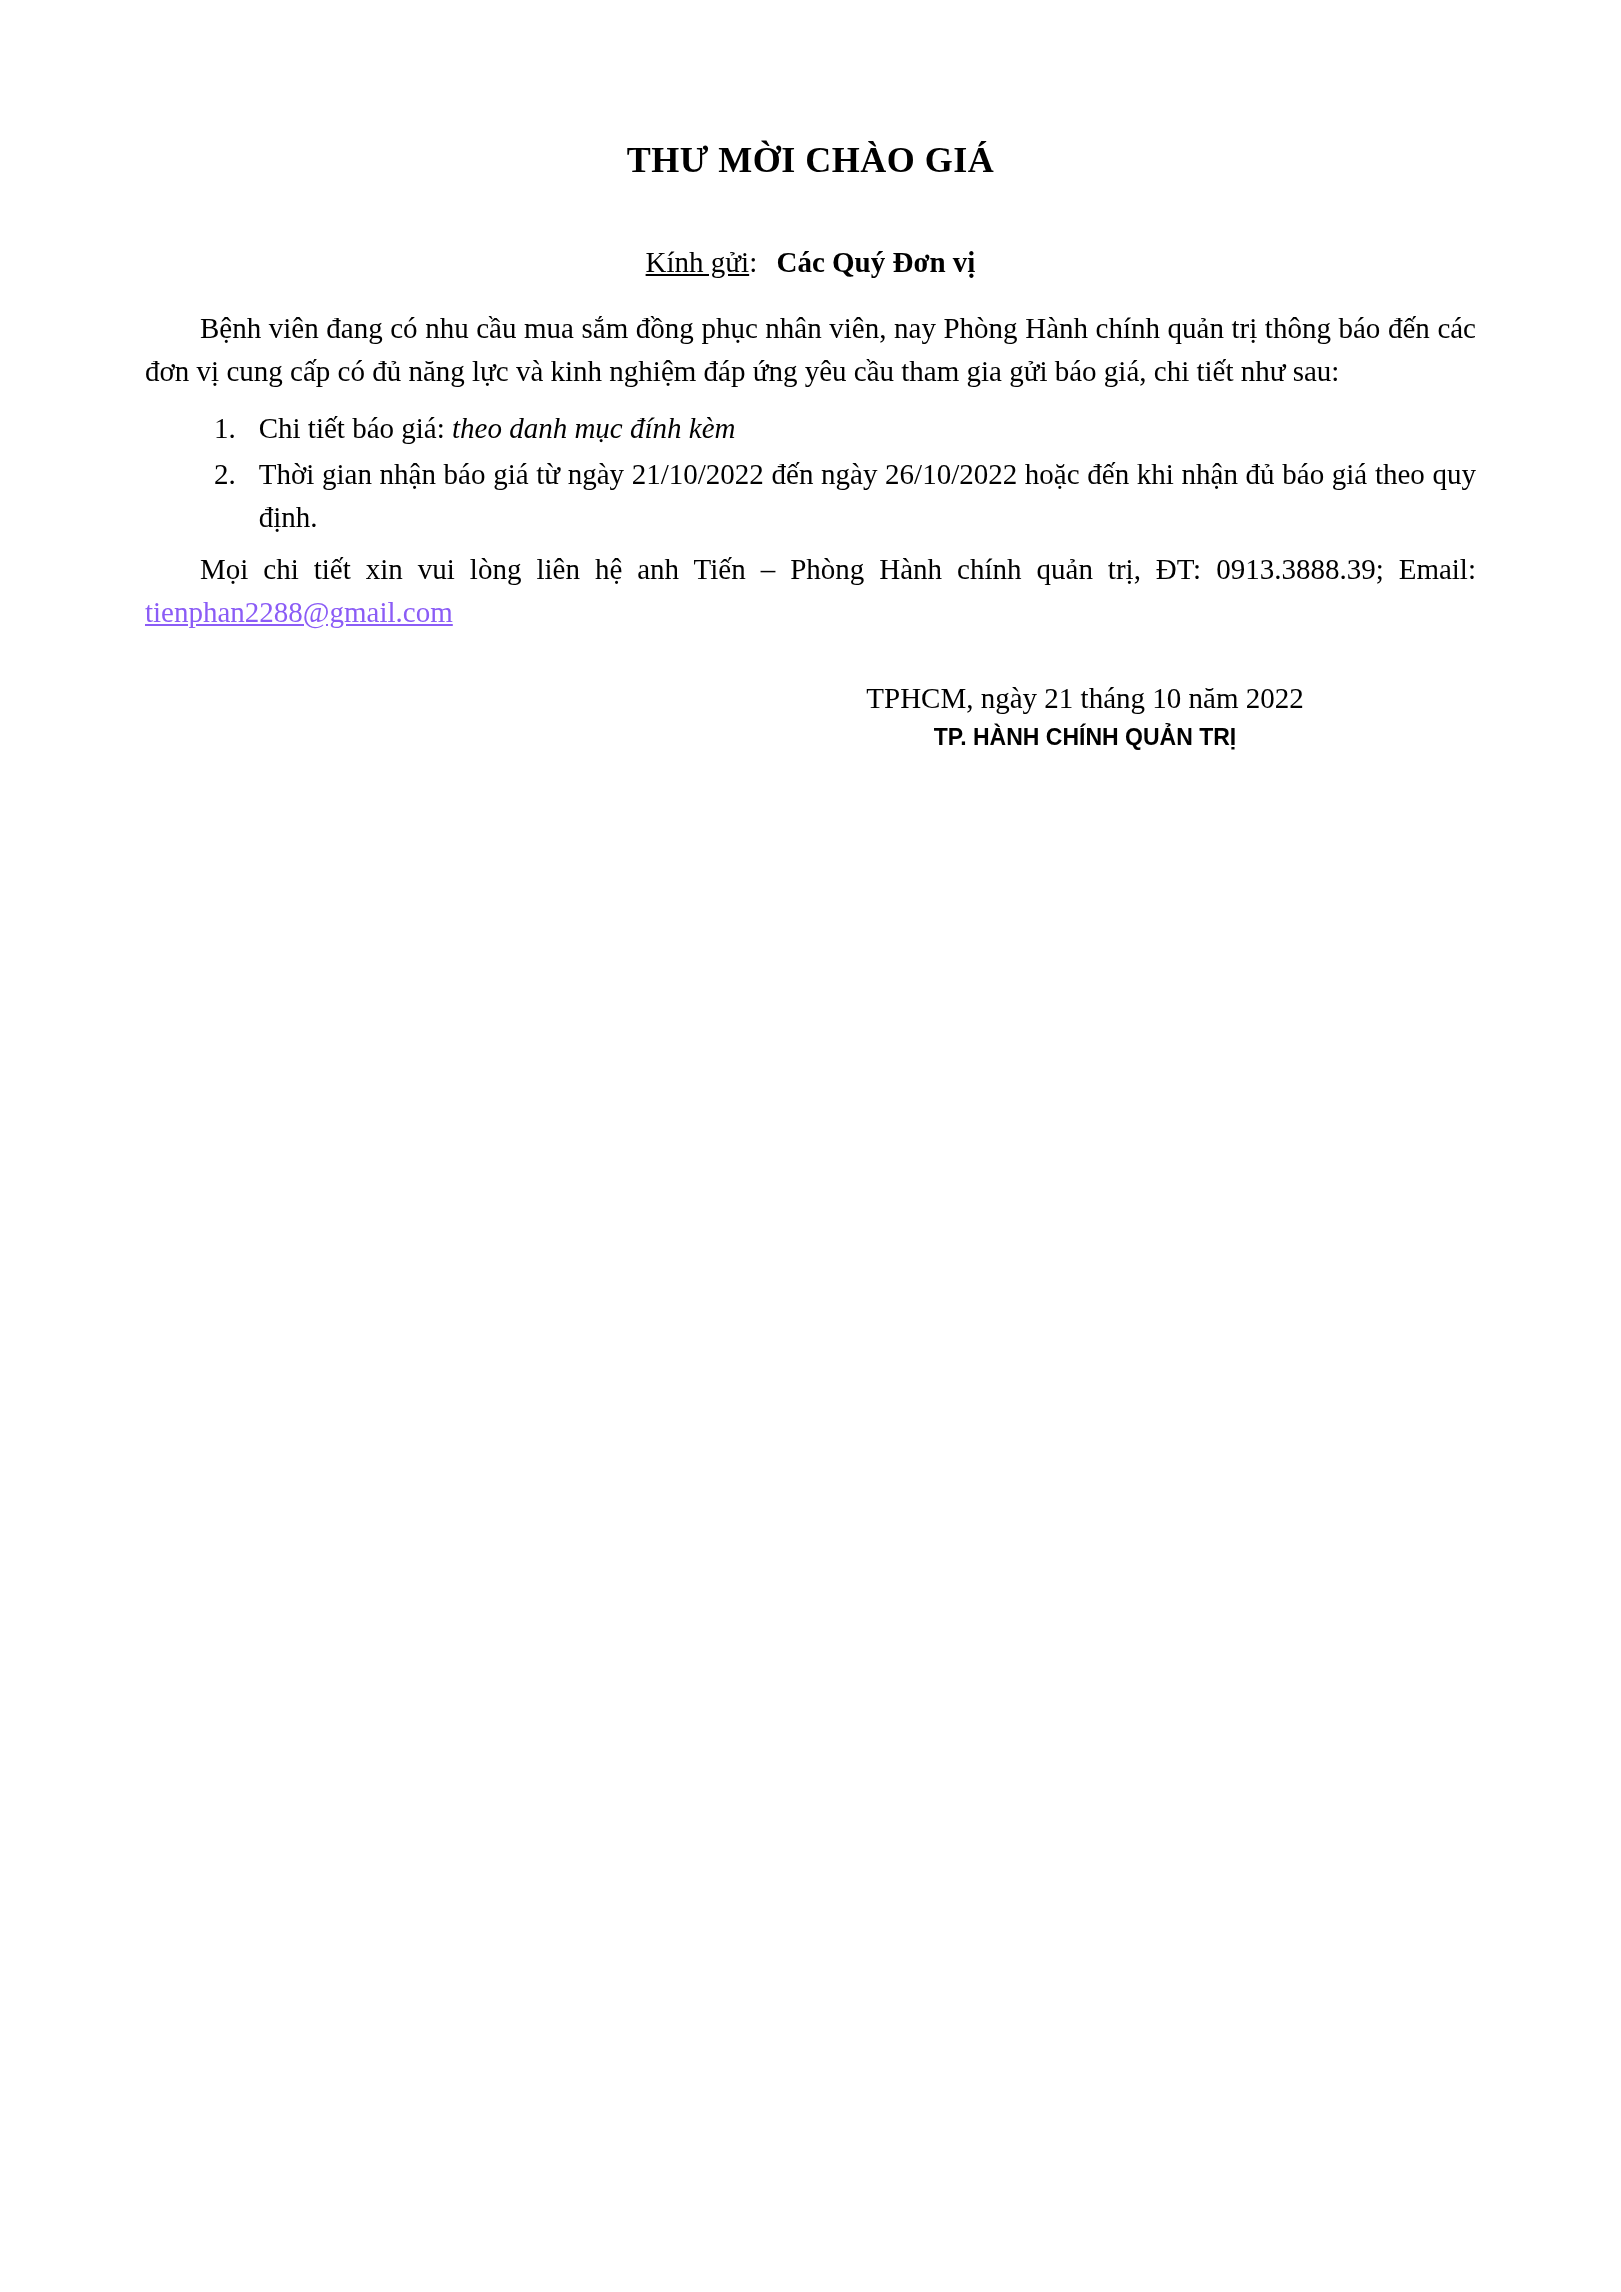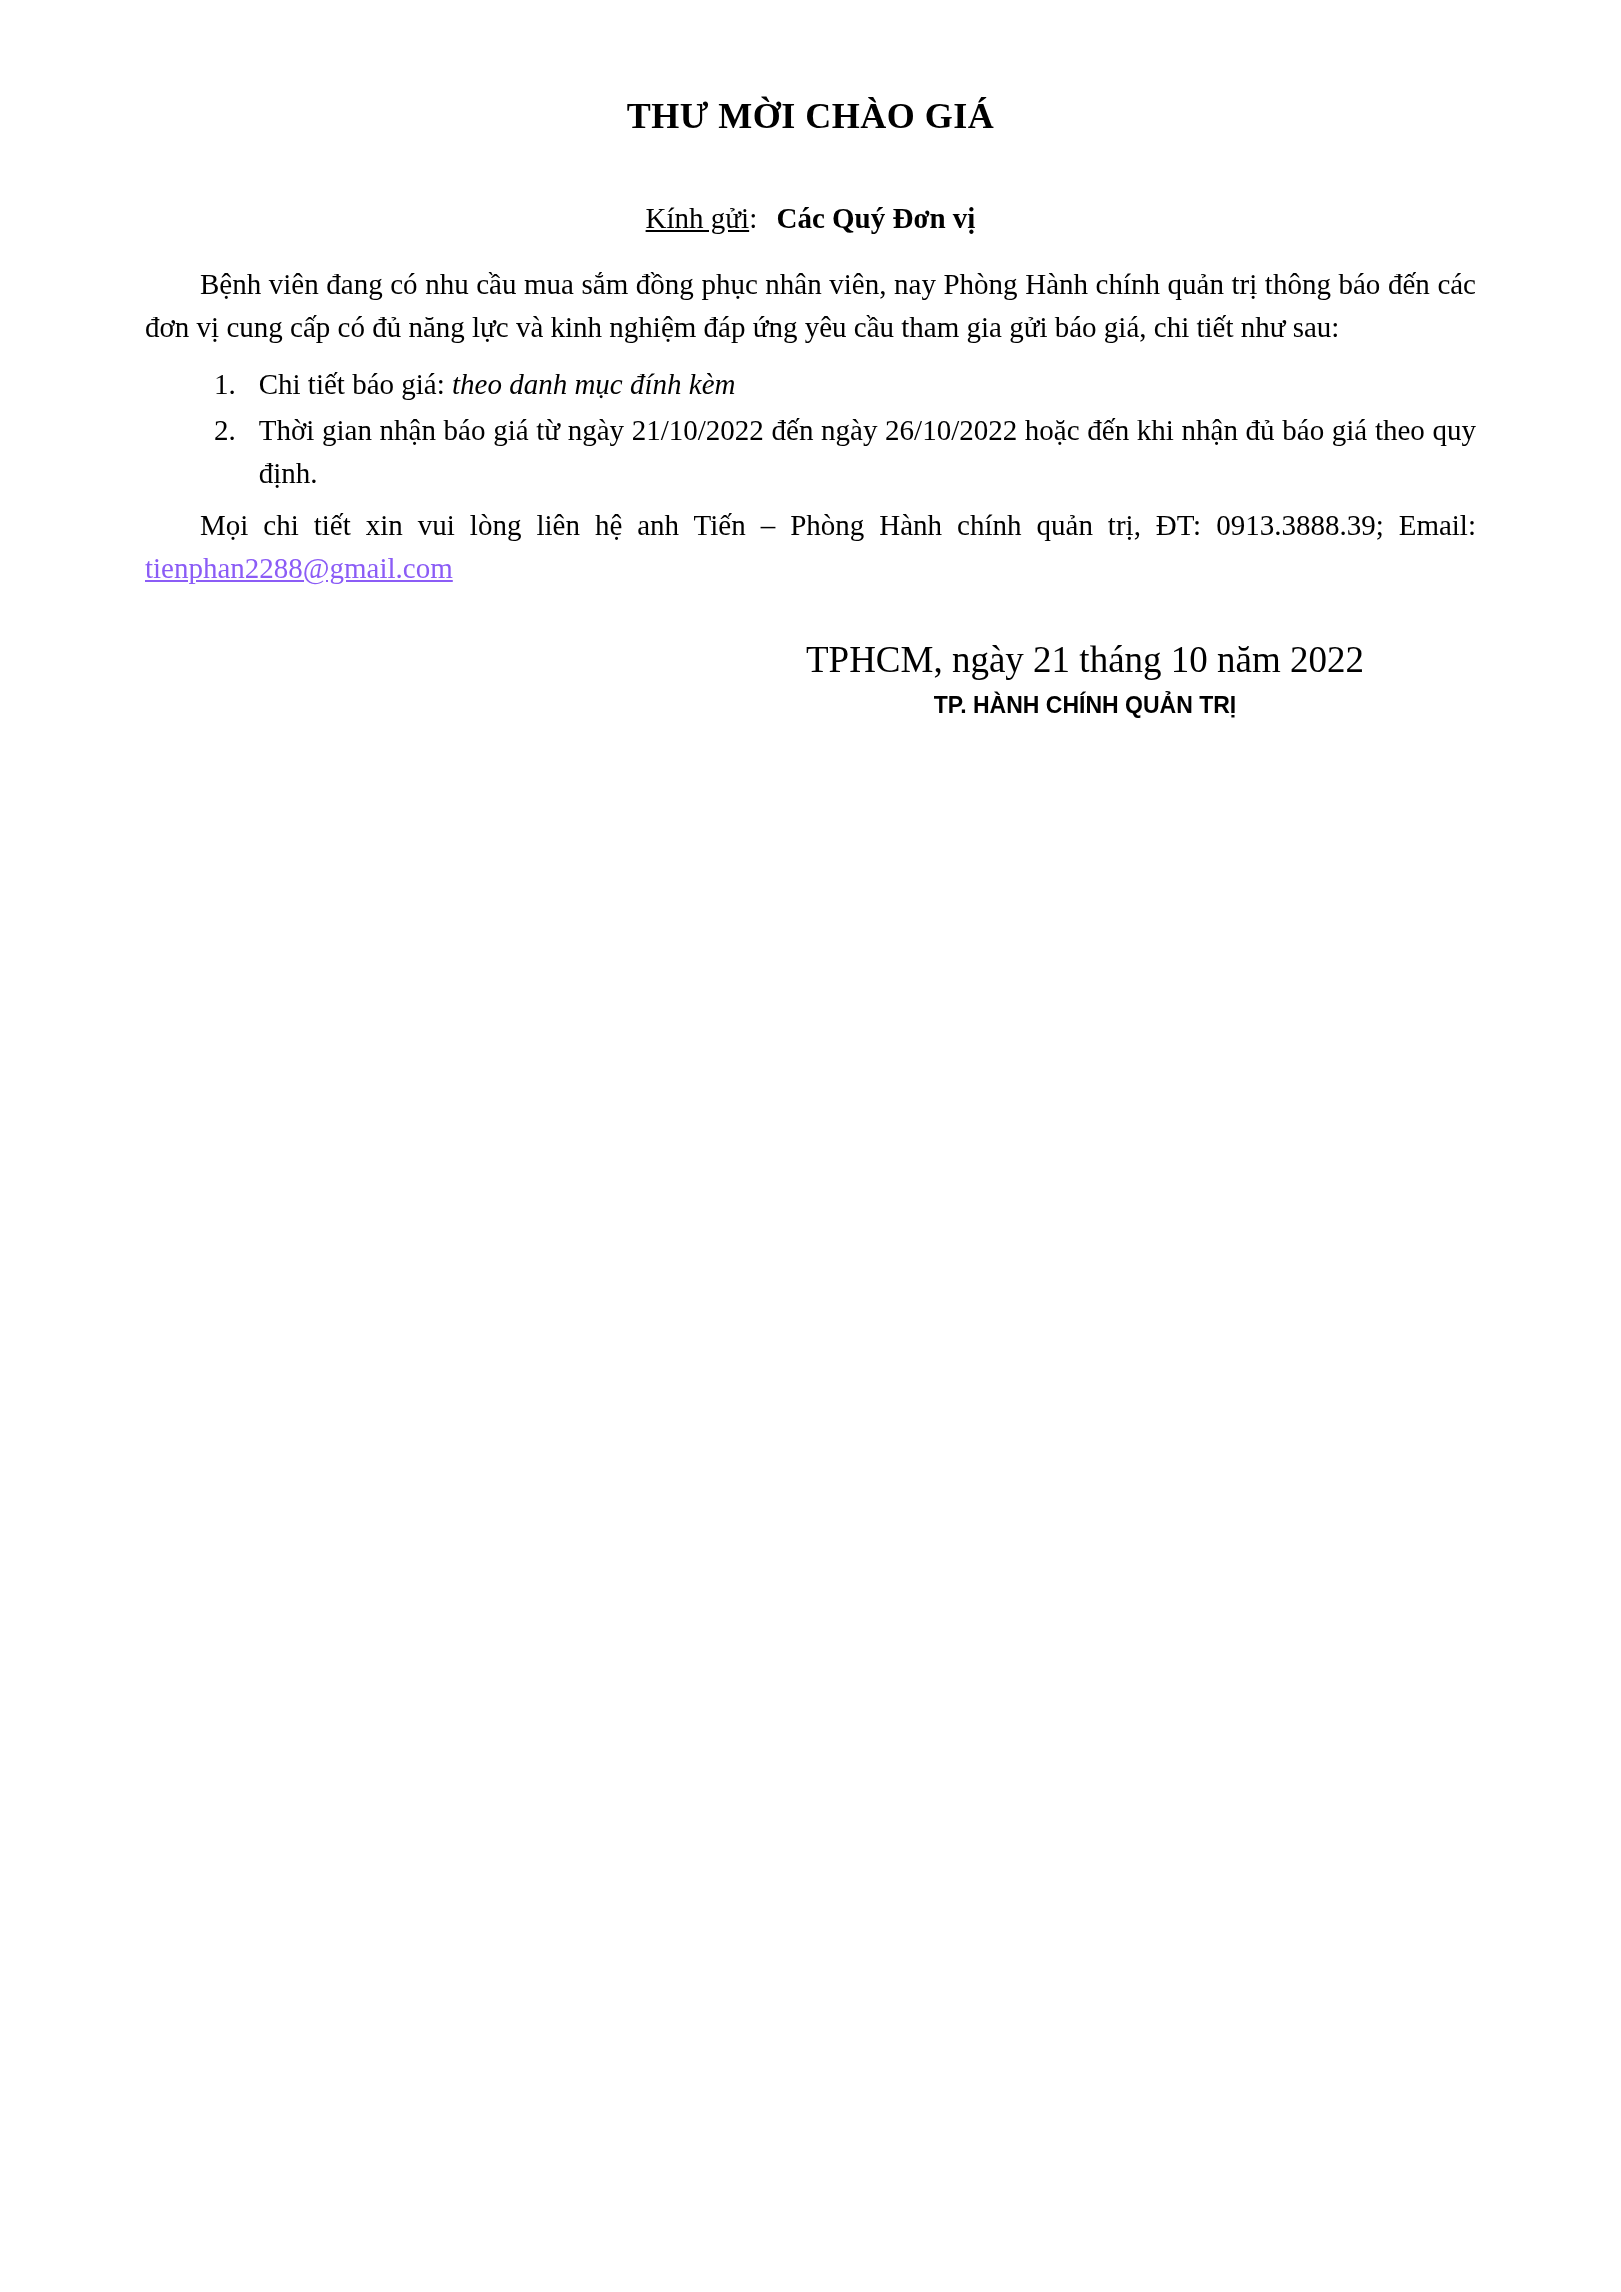--- a/index.html
+++ b/index.html
@@ -12,21 +12,21 @@
     height: 2293px;
     font-family: "Liberation Serif", serif;
     color: #000000;
     -webkit-font-smoothing: antialiased;
   }
   .page {
     position: relative;
     width: 1621px;
     height: 2226px;
     box-sizing: border-box;
-    padding: 72px 145px 0 145px;
+    padding: 116px 145px 0 145px;
     background: #ffffff;
   }
   .doc-title {
     text-align: center;
     font-size: 36px;
     font-weight: bold;
     letter-spacing: 0.5px;
     margin: 21.6px 0 0 0;
     line-height: 1.25;
   }
@@ -76,21 +76,21 @@
     margin-top: 43px;
     width: 100%;
     text-align: center;
   }
   .signature-inner {
     display: inline-block;
     margin-left: 549px;
     text-align: center;
   }
   .sig-date {
-    font-size: 37px;
+    font-size: 29px;
     line-height: 1.4;
     white-space: nowrap;
   }
   .sig-role {
     font-size: 23px;
     font-weight: bold;
     line-height: 1.5;
     margin-top: 2px;
     white-space: nowrap;
     font-family: "Liberation Sans", sans-serif;

